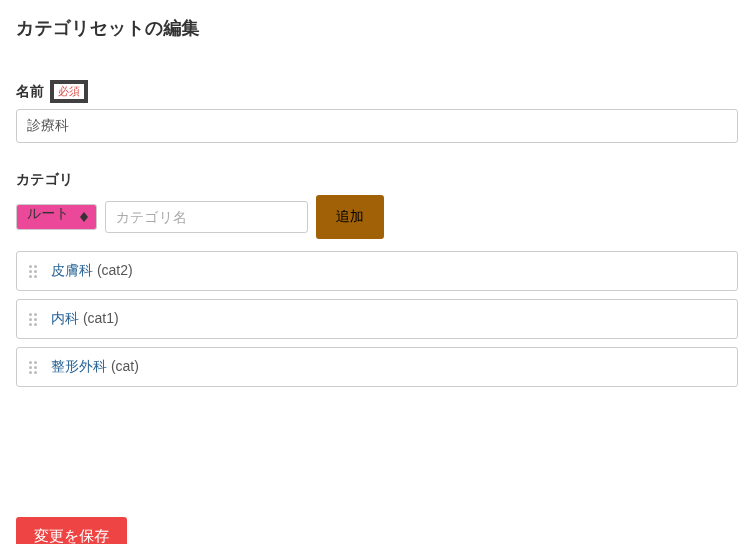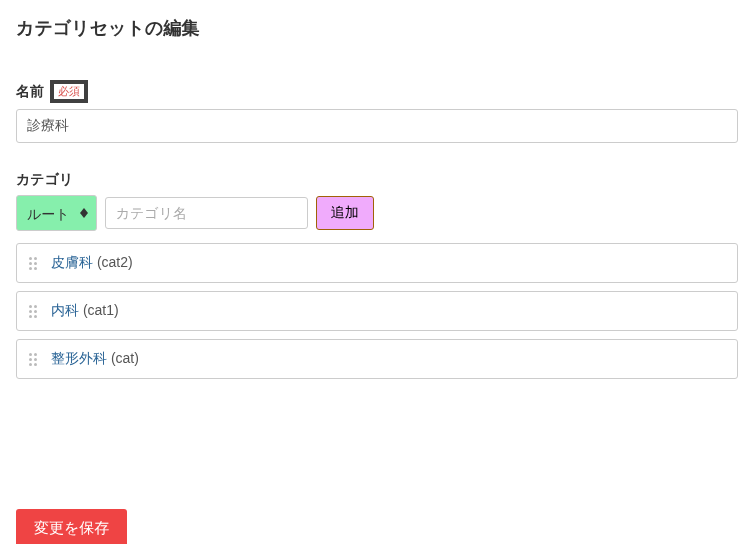--- a/index.html
+++ b/index.html
@@ -50,23 +50,23 @@
     .category-controls {
       display: flex;
       align-items: center;
       gap: 8px;
       margin-bottom: 12px;
     }
     .select-wrap {
       position: relative;
       border: 1px solid #ccc;
       border-radius: 3px;
-      padding: 10px 26px 6px 10px;
-      font-size: 14px;
-      background: #86efac;
+      padding: 0 26px 6px 10px;
+      font-size: 14px;
+      background: #ec4899;
       cursor: pointer;
       display: flex;
       align-items: center;
     }
     .select-arrows {
       position: absolute;
       right: 8px;
       top: 50%;
       transform: translateY(-50%);
       display: flex;
@@ -79,23 +79,23 @@
     }
     .category-name-input {
       flex: 0 0 180px;
       padding: 7px 10px;
       border: 1px solid #ccc;
       border-radius: 3px;
       font-size: 14px;
     }
     .add-button {
       padding: 7px 14px;
-      border: 1px solid #a16207;
-      border-radius: 3px;
-      background: #f0abfc;
+      border: 6px solid #a16207;
+      border-radius: 3px;
+      background: #a16207;
       font-size: 14px;
       cursor: pointer;
     }
     .category-list {
       display: flex;
       flex-direction: column;
       gap: 8px;
     }
     .category-item {
       display: flex;

